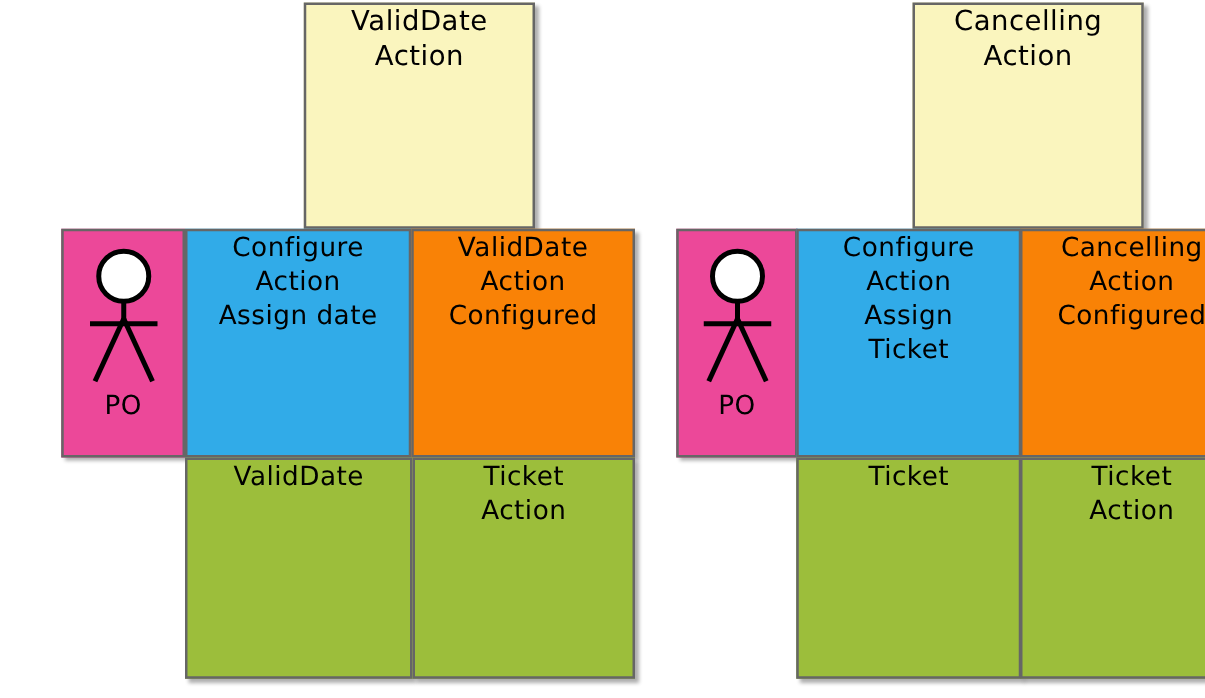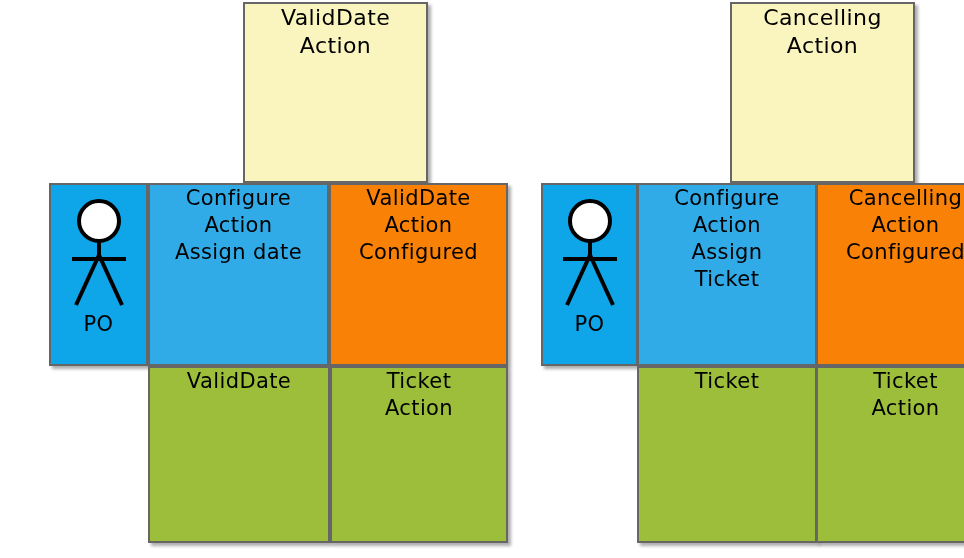--- a/index.html
+++ b/index.html
@@ -47,21 +47,21 @@
     padding: 0 6px;
     box-sizing: border-box;
   }
   .card .lines span {
     display: block;
     white-space: nowrap;
   }
 
   
   .c-note   { background: #FAF5BE; }
-  .c-actor  { background: #0ea5e9; }
+  .c-actor  { background: #ec4899; }
   .c-rule   { background: #31ABE8; }
   .c-example{ background: #F98206; }
   .c-data   { background: #9CBE3B; }
 
   
   .t-note    { font-size: 22px; }
   .t-rule    { font-size: 21px; }
   .t-example { font-size: 21px; }
   .t-data    { font-size: 21px; }
   .t-actor   { font-size: 21px; }

